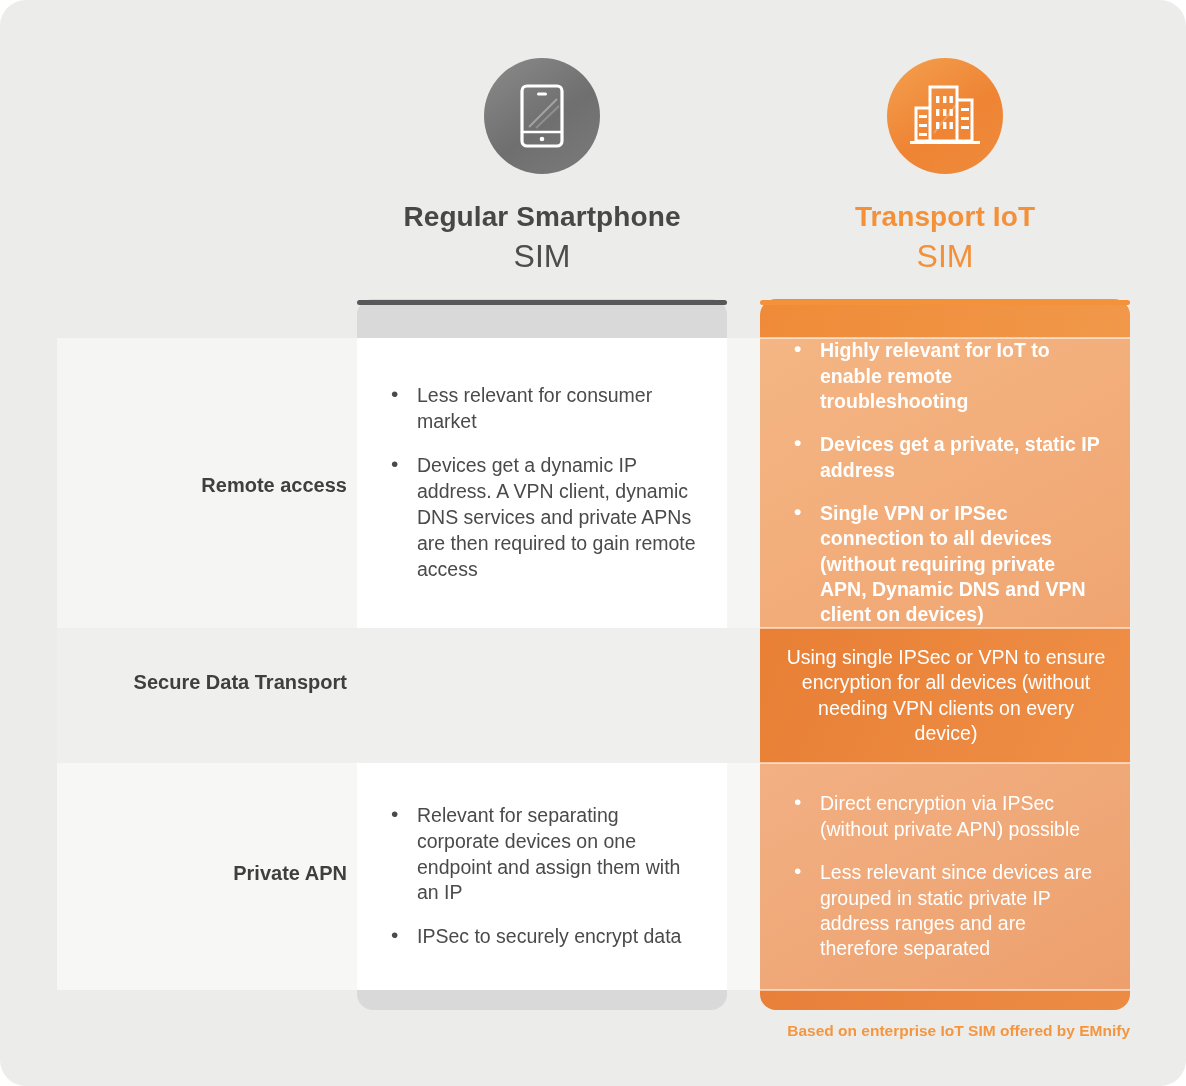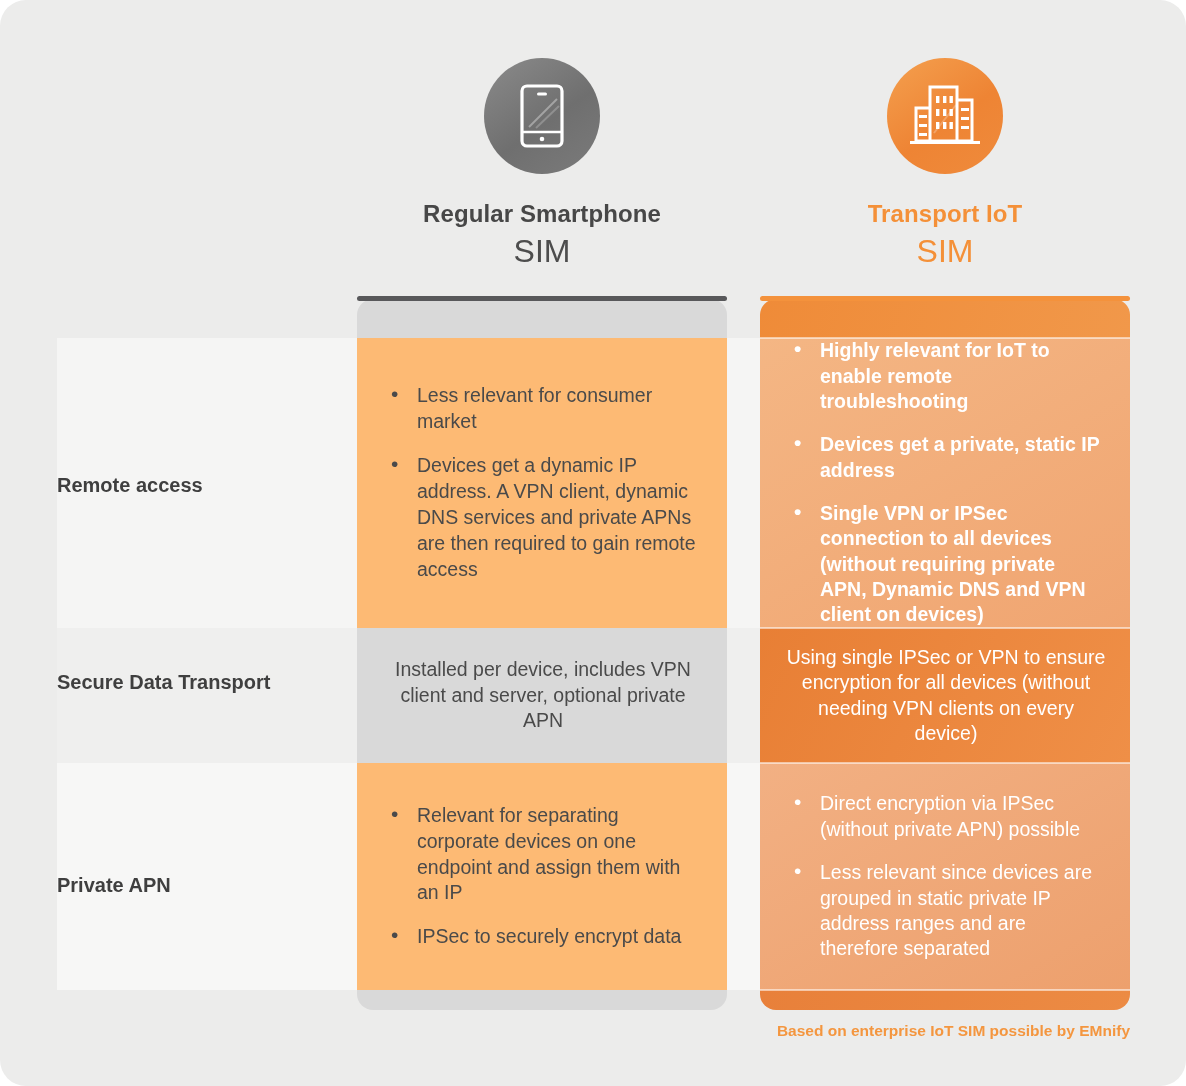--- a/index.html
+++ b/index.html
@@ -53,21 +53,21 @@
 
   .cell-r1 { top: 39px;  height: 290px; }
   .cell-r2 { top: 329px; height: 135px; }
   .cell-r3 { top: 464px; height: 227px; }
 
   
   .left .cap-top,
   .left .cap-bottom,
   .left .cell-r2 { background: #d9d9d9; }
   .left .cell-r1,
-  .left .cell-r3 { background: #fdba74; }
+  .left .cell-r3 { background: #ffffff; }
 
   
   .right .cap-top    { background: linear-gradient(105deg, #ef8b38 0%, #f1984a 100%); }
   .right .cap-bottom { background: linear-gradient(105deg, #e8803a 0%, #ec8b44 100%); }
   .right .cell-r2    { background: linear-gradient(115deg, #e87f35 0%, #ef8f47 100%); }
   .right .cell-r1    { background: linear-gradient(150deg, #f4b684 0%, #f0a571 100%); font-weight: bold; }
   .right .cell-r3    { background: linear-gradient(150deg, #f2b083 0%, #eda06d 100%); }
 
   
   .hairline {
@@ -98,21 +98,21 @@
     border-radius: 50%;
     margin: 0 auto 26px auto;
     display: flex;
     align-items: center;
     justify-content: center;
   }
   .icon-circle.grey   { background: linear-gradient(145deg, #8b8b8b 0%, #6f6f6f 55%, #7b7b7b 100%); }
   .icon-circle.orange { background: linear-gradient(145deg, #f4a04f 0%, #ee8434 55%, #ef8b3c 100%); }
 
   .title {
-    font-size: 24px;
+    font-size: 28px;
     font-weight: bold;
     letter-spacing: 0.1px;
     line-height: 1.18;
   }
   .title.grey   { color: #474747; }
   .title.orange { color: #f49038; }
 
   .subtitle {
     font-size: 32px;
     font-weight: normal;
@@ -128,29 +128,29 @@
     margin-top: 22px;
   }
   .rule.grey   { background: #58585a; }
   .rule.orange { background: #f4923c; }
 
   
   .row-label {
     position: absolute;
     left: 57px;
     width: 290px;
-    text-align: left;
+    text-align: right;
     color: #3f3f3f;
     font-size: 20px;
     font-weight: bold;
     line-height: 1.45;
   }
   .rl-1 { top: 471px; }
   .rl-2 { top: 668px; }
-  .rl-3 { top: 859px; margin-top: 12px; }
+  .rl-3 { top: 859px; }
 
   
   .cell-inner {
     position: absolute;
     left: 0; top: 0;
     width: 100%; height: 100%;
     display: flex;
     flex-direction: column;
     justify-content: center;
     padding: 0 24px 0 26px;
@@ -207,25 +207,20 @@
 
     <div class="cell cell-r1">
       <div class="cell-inner">
         <ul class="bullets txt-dark">
           <li>Less relevant for consumer market</li>
           <li>Devices get a dynamic IP address. A VPN client, dynamic DNS services and private APNs are then required to gain remote access</li>
         </ul>
       </div>
     </div>
 
-    <div class="cell cell-r2">
-      <div class="cell-inner center">
-        <div class="para txt-dark">Installed per device, includes VPN client and server, optional private APN</div>
-      </div>
-    </div>
 
     <div class="cell cell-r3">
       <div class="cell-inner">
         <ul class="bullets txt-dark">
           <li>Relevant for separating corporate devices on one endpoint and assign them with an IP</li>
           <li>IPSec to securely encrypt data</li>
         </ul>
       </div>
     </div>
 
@@ -313,15 +308,15 @@
     </div>
     <div class="title orange">Transport IoT</div>
     <div class="subtitle orange">SIM</div>
     <div class="rule orange"></div>
   </div>
 
   <div class="row-label rl-1">Remote access</div>
   <div class="row-label rl-2">Secure Data Transport</div>
   <div class="row-label rl-3">Private APN</div>
 
-  <div class="footer">Based on enterprise IoT SIM possible by EMnify</div>
+  <div class="footer">Based on enterprise IoT SIM offered by EMnify</div>
 
 </div>
 
 </body></html>

